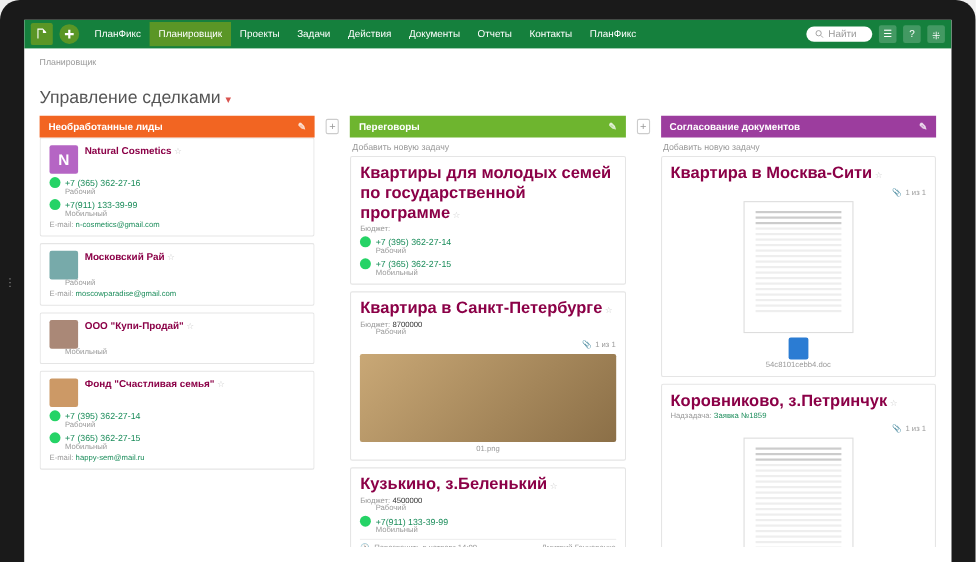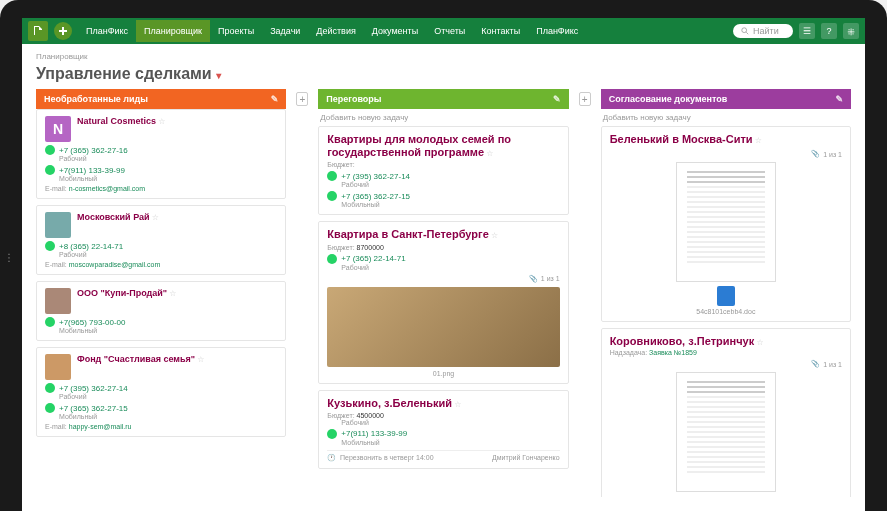--- a/index.html
+++ b/index.html
@@ -10,21 +10,21 @@
 .topbar{background:#15803d;height:26px;display:flex;align-items:center;padding:0 6px;gap:2px;color:#fff;font-size:9px}
 .logo{width:20px;height:20px;background:#5a9626;display:flex;align-items:center;justify-content:center;border-radius:2px}
 .add-btn{width:18px;height:18px;background:#5a9626;border-radius:50%;display:flex;align-items:center;justify-content:center;margin:0 4px}
 .nav-item{padding:6px 8px;cursor:pointer}
 .nav-item.active{background:#5a9626}
 .topbar-right{margin-left:auto;display:flex;align-items:center;gap:6px}
 .search{background:#fff;border-radius:10px;padding:2px 8px;display:flex;align-items:center;gap:4px;color:#999;font-size:9px;width:60px}
 .icon-btn{width:16px;height:16px;display:flex;align-items:center;justify-content:center;background:rgba(255,255,255,.2);border-radius:2px}
 .header{padding:8px 14px 6px}
 .breadcrumb{font-size:8px;color:#999}
-.page-title{font-size:16px;color:#555;font-weight:bold;margin-top:4px}
+.page-title{font-size:16px;color:#555;font-weight:normal;margin-top:20px}
 .page-title .chev{color:#d9534f;font-size:10px}
 .board{display:flex;gap:10px;padding:0 14px 14px;flex:1;overflow:hidden}
 .column{flex:1;display:flex;flex-direction:column;min-width:0}
 .col-header{height:20px;display:flex;align-items:center;padding:0 8px;color:#fff;font-size:9px;font-weight:bold;position:relative}
 .col-header.orange{background:#f26522}
 .col-header.green{background:#6eb52f}
 .col-header.purple{background:#9c3d9e}
 .col-header .edit-ic{margin-left:auto;opacity:.8}
 .add-line{font-size:8px;color:#999;padding:4px 2px}
 .cards{flex:1;overflow-y:auto;display:flex;flex-direction:column;gap:6px}
@@ -37,21 +37,21 @@
 .av-img3{background:#c96}
 .card-title{color:#8b0047;font-size:9px;font-weight:bold}
 .star{color:#ccc;font-size:8px}
 .phone-row{display:flex;align-items:center;gap:4px;margin-top:3px}
 .ph-ic{width:10px;height:10px;border-radius:50%;background:#25d366;flex-shrink:0}
 .phone{color:#1a8c5a;font-size:8px}
 .phone-type{color:#999;font-size:7px;margin-left:14px}
 .email-row{margin-top:3px;font-size:7px}
 .email-lbl{color:#999}
 .email-val{color:#1a8c5a}
-.task-title{color:#8b0047;font-size:11px;font-weight:bold;line-height:1.2}
+.task-title{color:#8b0047;font-size:15px;font-weight:bold;line-height:1.2}
 .budget{color:#999;font-size:7px;margin-top:2px}
 .budget-val{color:#333}
 .attach{display:flex;align-items:center;justify-content:flex-end;gap:3px;font-size:7px;color:#999;margin:4px 0}
 .preview{width:100%;height:80px;background:linear-gradient(135deg,#c9a876,#8b6f47);border-radius:2px;margin:3px 0}
 .preview-doc{width:100px;height:120px;background:#fff;border:1px solid #ddd;margin:4px auto;position:relative}
 .preview-doc::before{content:"";position:absolute;top:8px;left:10px;right:10px;height:2px;background:#ccc;box-shadow:0 5px 0 #ccc,0 10px 0 #ccc,0 15px 0 #eee,0 20px 0 #eee,0 25px 0 #eee,0 30px 0 #eee,0 35px 0 #eee,0 40px 0 #eee,0 45px 0 #eee,0 50px 0 #eee,0 55px 0 #eee,0 60px 0 #eee,0 65px 0 #eee,0 70px 0 #eee,0 75px 0 #eee,0 80px 0 #eee,0 85px 0 #eee,0 90px 0 #eee}
 .file-cap{text-align:center;font-size:7px;color:#999;margin-top:2px}
 .doc-ic{width:18px;height:20px;background:#2b7cd3;margin:0 auto;border-radius:2px;position:relative}
 .task-foot{display:flex;align-items:center;gap:4px;margin-top:4px;font-size:7px;color:#999;border-top:1px solid #eee;padding-top:3px}
 .sub{font-size:7px;color:#999;margin-top:1px}
@@ -136,37 +136,29 @@
               <div class="phone-type">Мобильный</div>
               <div class="email-row"><span class="email-lbl">E-mail:</span> <span class="email-val">n-cosmetics@gmail.com</span></div>
             </div>
             <div class="card">
               <div class="card-top">
                 <div class="avatar av-img"></div>
                 <div style="flex:1">
                   <div><span class="card-title">Московский Рай</span> <span class="star">☆</span></div>
                 </div>
               </div>
-              <div class="phone-row">
-                <span class="ph-ic"></span>
-                <span class="phone">+8 (365) 22-14-71</span>
-              </div>
               <div class="phone-type">Рабочий</div>
               <div class="email-row"><span class="email-lbl">E-mail:</span> <span class="email-val">moscowparadise@gmail.com</span></div>
             </div>
             <div class="card">
               <div class="card-top">
                 <div class="avatar av-img2"></div>
                 <div style="flex:1">
                   <div><span class="card-title">ООО "Купи-Продай"</span> <span class="star">☆</span></div>
                 </div>
-              </div>
-              <div class="phone-row">
-                <span class="ph-ic"></span>
-                <span class="phone">+7(965) 793-00-00</span>
               </div>
               <div class="phone-type">Мобильный</div>
             </div>
             <div class="card">
               <div class="card-top">
                 <div class="avatar av-img3"></div>
                 <div style="flex:1">
                   <div><span class="card-title">Фонд "Счастливая семья"</span> <span class="star">☆</span></div>
                 </div>
               </div>
@@ -204,24 +196,20 @@
               <div class="phone-type">Рабочий</div>
               <div class="phone-row">
                 <span class="ph-ic"></span>
                 <span class="phone">+7 (365) 362-27-15</span>
               </div>
               <div class="phone-type">Мобильный</div>
             </div>
             <div class="card">
               <div><span class="task-title">Квартира в Санкт-Петербурге</span> <span class="star">☆</span></div>
               <div class="budget"><span>Бюджет:</span> <span class="budget-val">8700000</span></div>
-              <div class="phone-row">
-                <span class="ph-ic"></span>
-                <span class="phone">+7 (365) 22-14-71</span>
-              </div>
               <div class="phone-type">Рабочий</div>
               <div class="attach"><span>📎</span> 1 из 1</div>
               <div class="preview"></div>
               <div class="file-cap">01.png</div>
             </div>
             <div class="card">
               <div><span class="task-title">Кузькино, з.Беленький</span> <span class="star">☆</span></div>
               <div class="budget"><span>Бюджет:</span> <span class="budget-val">4500000</span></div>
               <div class="phone-type">Рабочий</div>
               <div class="phone-row">
@@ -241,21 +229,21 @@
           <div class="plus-col">+</div>
         </div>
         <div class="column">
           <div class="col-header purple">
             <span>Согласование документов</span>
             <span class="edit-ic">✎</span>
           </div>
           <div class="add-line">Добавить новую задачу</div>
           <div class="cards">
             <div class="card">
-              <div><span class="task-title">Беленький в Москва-Сити</span> <span class="star">☆</span></div>
+              <div><span class="task-title">Квартира в Москва-Сити</span> <span class="star">☆</span></div>
               <div class="attach"><span>📎</span> 1 из 1</div>
               <div class="preview-doc"></div>
               <div class="doc-ic"></div>
               <div class="file-cap">54c8101cebb4.doc</div>
             </div>
             <div class="card">
               <div><span class="task-title">Коровниково, з.Петринчук</span> <span class="star">☆</span></div>
               <div class="sub"><span>Надзадача:</span> <span class="sub-link">Заявка №1859</span></div>
               <div class="attach"><span>📎</span> 1 из 1</div>
               <div class="preview-doc"></div>

